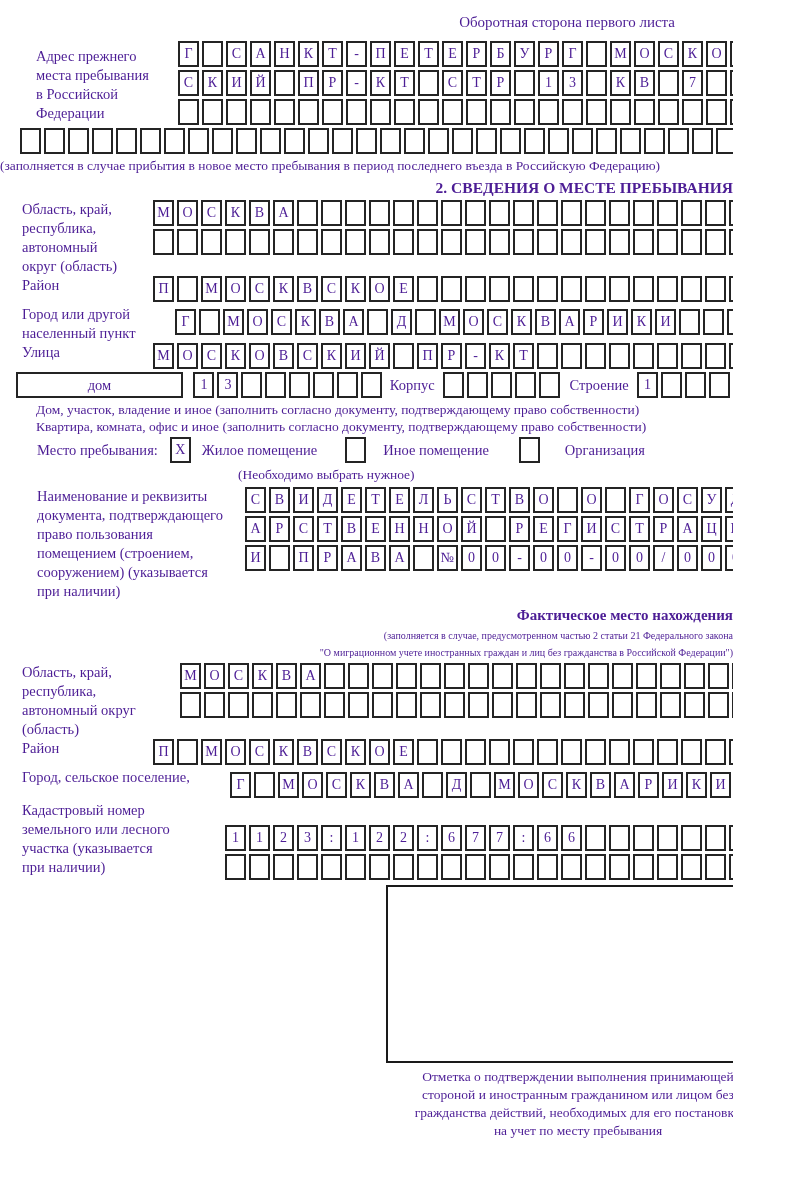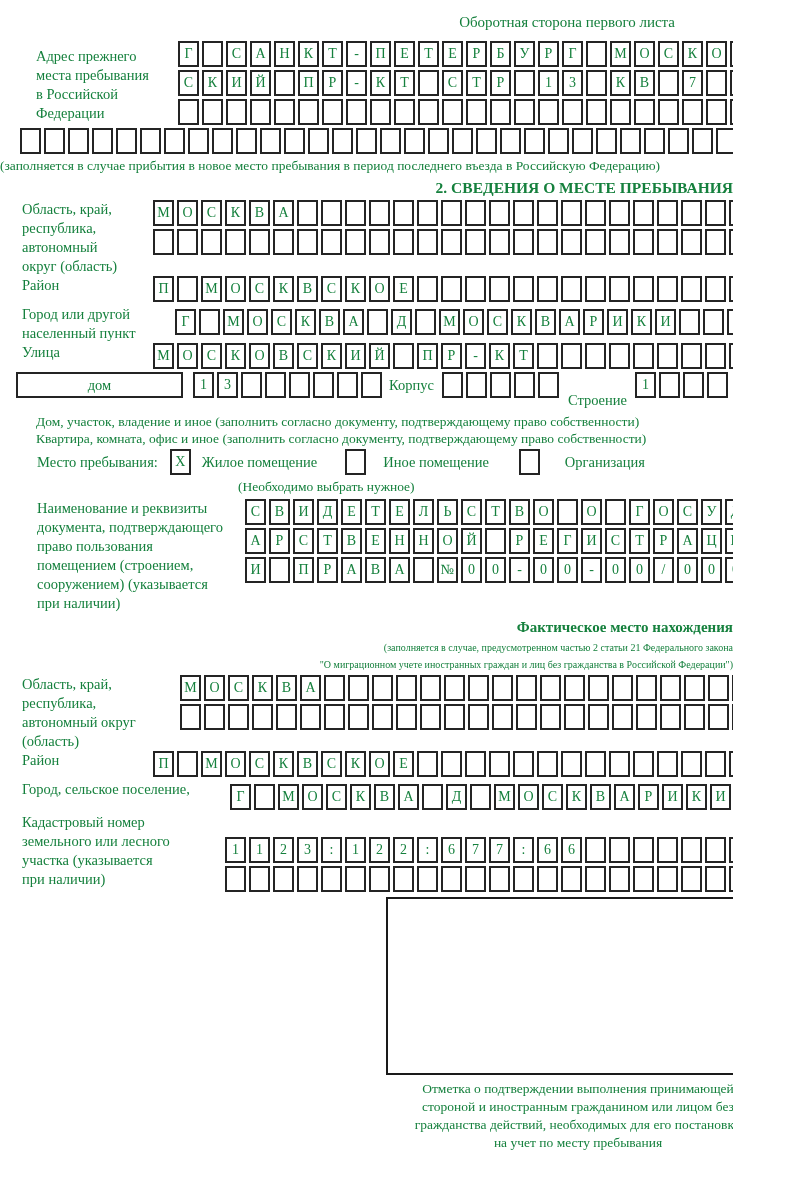--- a/index.html
+++ b/index.html
@@ -1,22 +1,22 @@
 <!DOCTYPE html>
 <html><head>
 <meta charset="utf-8">
 <style>
   html,body{margin:0;padding:0;background:#fff;}
   .page{position:relative;width:733px;height:1180px;background:#ffffff;overflow:hidden;
-        font-family:"Liberation Serif",serif;color:#15803d;}
+        font-family:"Liberation Serif",serif;color:#4c1d95;}
   .hdr{margin-top:14px;padding-right:58px;text-align:right;font-size:15px;}
   .caption{font-size:13.5px;text-align:left;height:17px;line-height:17px;}
   .caption-left{font-size:13.5px;text-align:left;height:17px;line-height:17px;padding-left:36px;}
   .sect-title{font-size:15.5px;font-weight:bold;text-align:right;margin-top:4px;margin-bottom:2px;height:20px;line-height:20px;}
-  .frow{display:flex;align-items:flex-start;}
+  .frow{display:flex;align-items:flex-start;justify-content:space-between;}
   .flabel{font-size:14.5px;line-height:19px;flex-shrink:0;}
   .boxrow{white-space:nowrap;height:26px;margin-bottom:3px;}
   .cell{box-sizing:border-box;display:inline-block;width:21px;height:26px;border:2px solid #242424;
         margin-right:3px;text-align:center;font-size:14px;line-height:22px;vertical-align:top;background:#fff;}
   .pl22{padding-left:22px}.pl33{padding-left:16px}.pl36{padding-left:36px}.pl37{padding-left:37px}
   .w142{width:142px}.w131{width:131px}.w153{width:153px}.w208{width:208px}.w158{width:158px}.w203{width:203px}
   .labelbox{box-sizing:border-box;height:26px;border:2px solid #242424;text-align:center;
             font-size:14.5px;line-height:22px;flex-shrink:0;}
   .dombox{width:167px;margin-right:10px;}
   .aptbox{width:202px;margin-right:10px;}
@@ -84,21 +84,21 @@
   <div class="frow pl22">
     <div class="flabel w131">Улица</div>
     <div class="boxrow"><span class="cell">М</span><span class="cell">О</span><span class="cell">С</span><span class="cell">К</span><span class="cell">О</span><span class="cell">В</span><span class="cell">С</span><span class="cell">К</span><span class="cell">И</span><span class="cell">Й</span><span class="cell"></span><span class="cell">П</span><span class="cell">Р</span><span class="cell">-</span><span class="cell">К</span><span class="cell">Т</span><span class="cell"></span><span class="cell"></span><span class="cell"></span><span class="cell"></span><span class="cell"></span><span class="cell"></span><span class="cell"></span><span class="cell"></span><span class="cell"></span></div>
   </div>
 
   <div class="frow pl33">
     <div class="labelbox dombox">дом</div>
     <div class="boxrow"><span class="cell">1</span><span class="cell">3</span><span class="cell"></span><span class="cell"></span><span class="cell"></span><span class="cell"></span><span class="cell"></span><span class="cell"></span></div>
     <div class="inlinelbl" style="margin:0 8px 0 4px">Корпус</div>
     <div class="boxrow"><span class="cell"></span><span class="cell"></span><span class="cell"></span><span class="cell"></span><span class="cell"></span></div>
-    <div class="inlinelbl" style="margin:15px 8px 0 6px">Строение</div>
+    <div class="inlinelbl" style="margin:0 8px 0 6px">Строение</div>
     <div class="boxrow"><span class="cell">1</span><span class="cell"></span><span class="cell"></span><span class="cell"></span></div>
   </div>
   <div class="caption-left">Дом, участок, владение и иное (заполнить согласно документу, подтверждающему право собственности)</div>
 
   <div class="caption-left">Квартира, комната, офис и иное (заполнить согласно документу, подтверждающему право собственности)</div>
 
   <div class="stayrow pl37">
     <div>Место пребывания:</div>
     <div class="boxrow stay-cb" style="margin-left:12px"><span class="cell">X</span></div>
     <div style="margin-left:8px">Жилое помещение</div>

